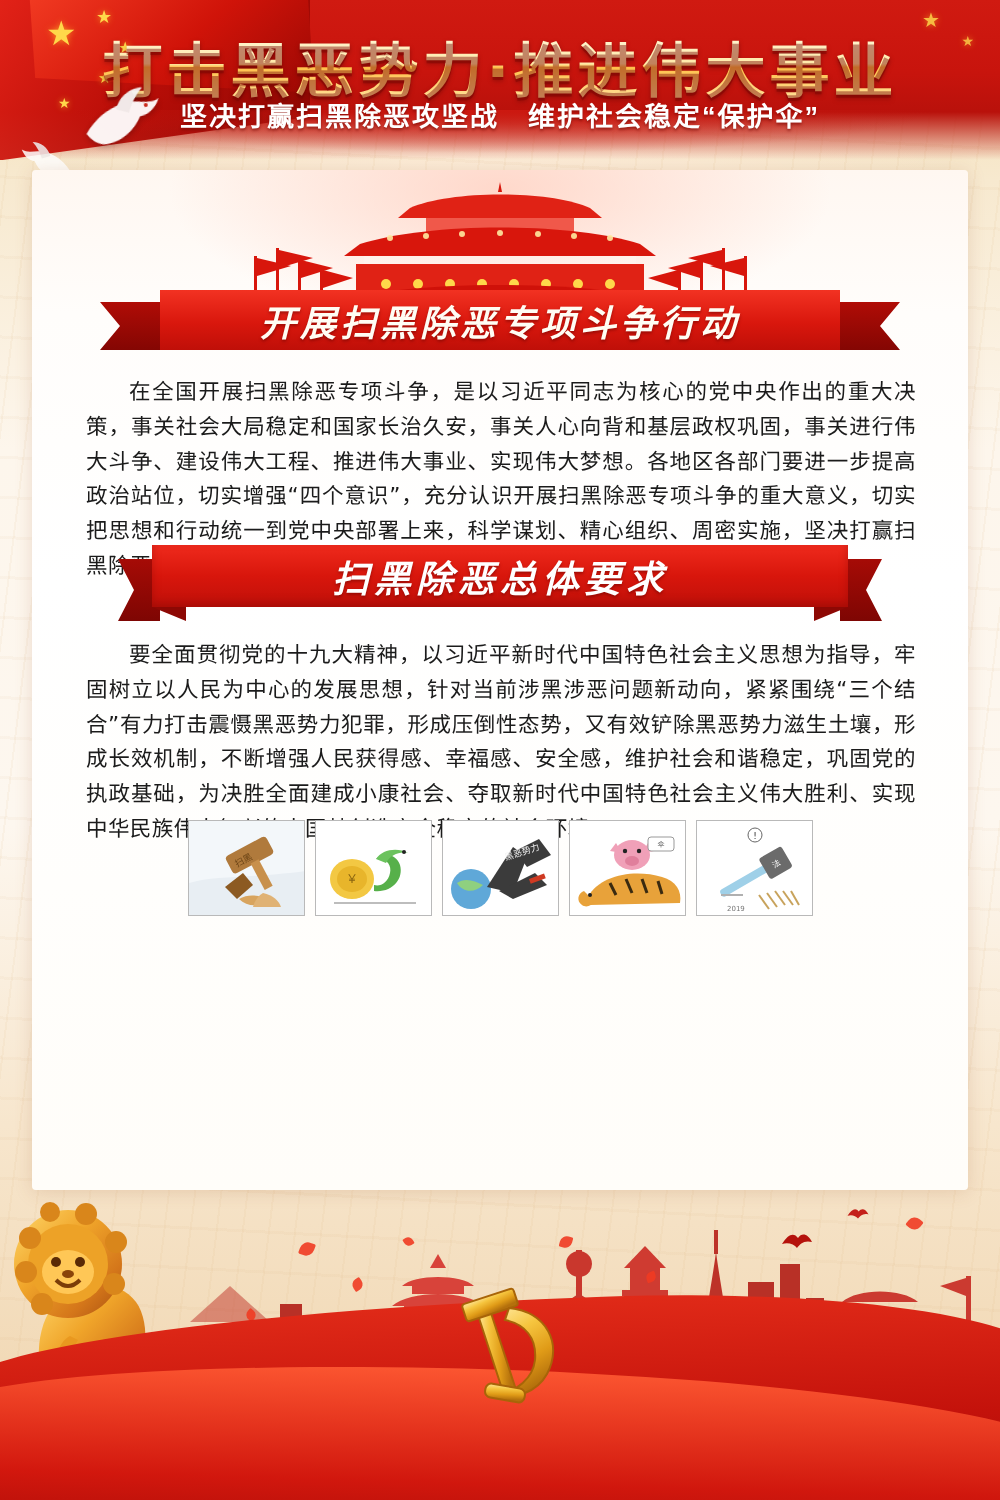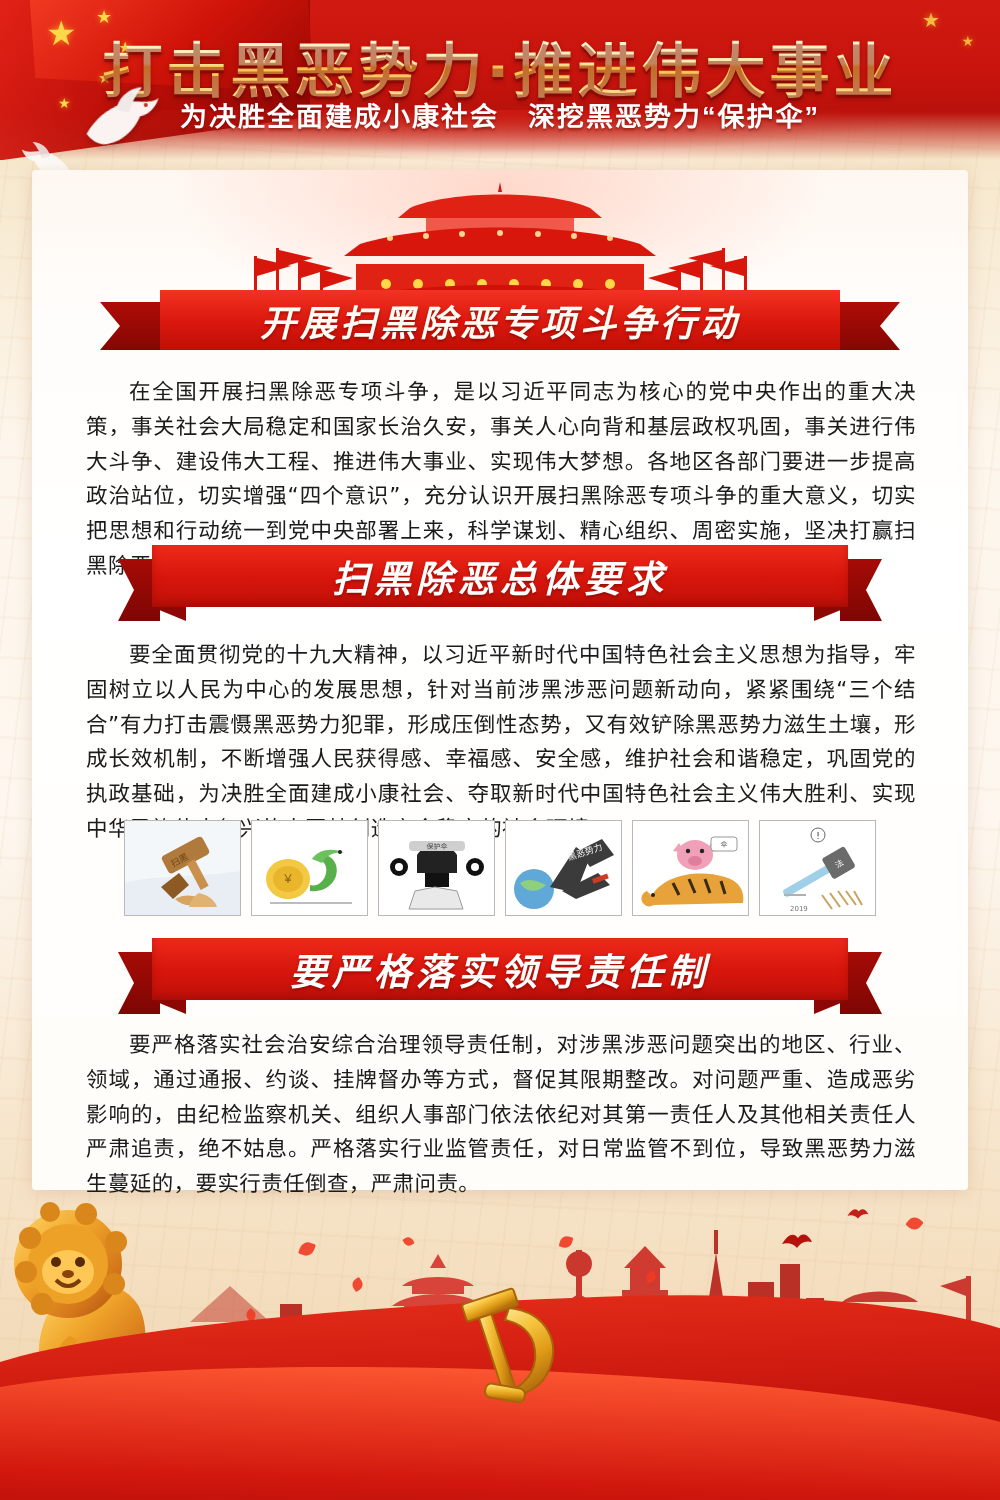--- a/index.html
+++ b/index.html
@@ -284,21 +284,21 @@
     <div class="star s1">★</div>
     <div class="star s2">★</div>
     <div class="star s3">★</div>
     <div class="star s4">★</div>
     <div class="star s5">★</div>
     <div class="star s6">★</div>
     <div class="star s7">★</div>
   </div>
 
   <div class="main-title">打击黑恶势力·推进伟大事业</div>
-  <div class="sub-title">为决胜全面建成小康社会　深挖黑恶势力“保护伞”</div>
+  <div class="sub-title">坚决打赢扫黑除恶攻坚战　维护社会稳定“保护伞”</div>
 
   <svg class="dove d1" width="90" height="64" viewBox="0 0 90 64">
     <path d="M6 40 C22 22 42 16 58 18 C66 19 74 24 84 20 C78 30 70 34 62 34 C54 46 38 56 22 54 C16 53 10 48 6 40 Z" fill="#ffffff"></path>
     <path d="M40 22 C46 10 58 4 70 6 C62 12 56 20 52 28 Z" fill="#f4f4f4"></path>
     <circle cx="70" cy="24" r="2" fill="#cc2a1c"></circle>
   </svg>
   <svg class="dove d2" width="60" height="44" viewBox="0 0 90 64">
     <path d="M6 40 C22 22 42 16 58 18 C66 19 74 24 84 20 C78 30 70 34 62 34 C54 46 38 56 22 54 C16 53 10 48 6 40 Z" fill="#ffffff"></path>
     <path d="M40 22 C46 10 58 4 70 6 C62 12 56 20 52 28 Z" fill="#efefef"></path>
   </svg>
@@ -422,36 +422,20 @@
           <ellipse cx="36" cy="58" rx="22" ry="20" fill="#f3c843"></ellipse>
           <ellipse cx="36" cy="58" rx="15" ry="13" fill="#e8b52b"></ellipse>
           <path d="M58 70 C76 72 88 58 84 44 C81 34 68 30 60 38 C70 36 76 44 74 52 C72 62 64 66 58 64 Z" fill="#57b04a"></path>
           <path d="M60 38 C66 28 82 26 92 32 C84 30 74 34 70 42 Z" fill="#6bc25d"></path>
           <circle cx="88" cy="31" r="2" fill="#222"></circle>
           <path d="M18 82 h82" stroke="#bdbdbd" stroke-width="2"></path>
           <text x="36" y="62" font-size="12" fill="#8a6410" font-family="DejaVu Sans" text-anchor="middle">￥</text>
         </svg>
       </div>
 
-      <div class="cell">
-        <svg viewBox="0 0 117 96" width="117" height="96">
-          <rect width="117" height="96" fill="#ffffff"></rect>
-          <path d="M38 34 C44 22 72 22 78 34 L78 52 L38 52 Z" fill="#222"></path>
-          <rect x="46" y="52" width="24" height="14" fill="#111"></rect>
-          <rect x="30" y="20" width="56" height="10" rx="4" fill="#cfcfcf"></rect>
-          <text x="58" y="28" font-size="7" fill="#444" font-family="DejaVu Sans" text-anchor="middle">保护伞</text>
-          <g fill="#111">
-            <circle cx="20" cy="46" r="9"></circle>
-              <circle cx="96" cy="46" r="9"></circle>
-          </g>
-          <circle cx="20" cy="46" r="4" fill="#fff"></circle>
-            <circle cx="96" cy="46" r="4" fill="#fff"></circle>
-          <path d="M36 70 l20 -4 22 4 6 18 -54 0 Z" fill="#e9e9e9" stroke="#9a9a9a"></path>
-        </svg>
-      </div>
 
       <div class="cell">
         <svg viewBox="0 0 117 96" width="117" height="96">
           <rect width="117" height="96" fill="#ffffff"></rect>
           <circle cx="28" cy="68" r="20" fill="#5fa8d8"></circle>
           <path d="M14 62 c8 -6 18 -2 26 2 -8 8 -20 8 -26 -2 Z" fill="#8fd07f"></path>
           <g fill="#3b3b3b">
             <path d="M44 66 L70 26 L84 36 L70 72 Z"></path>
             <path d="M72 30 L96 18 L108 34 L84 46 Z"></path>
             <path d="M56 70 L92 52 L104 64 L70 78 Z"></path>
@@ -504,34 +488,21 @@
               <path d="M78 70 l10 14"></path>
             <path d="M86 70 l10 14"></path>
               <path d="M94 70 l8 14"></path>
           </g>
           <path d="M24 74 h22" stroke="#b0b0b0" stroke-width="2"></path>
           <text x="30" y="90" font-size="7" fill="#777" font-family="DejaVu Sans">2019</text>
         </svg>
       </div>
     </div>
 
-    <div style="position:absolute; top:768px; left:86px;">
-      <div class="ribbon">
-        <div class="tail-l"></div>
-        <div class="tail-r"></div>
-        <div class="body"></div>
-        <div class="fold-l"></div>
-        <div class="fold-r"></div>
-        <div class="label">要严格落实领导责任制</div>
-      </div>
-    </div>
-
-    <div style="position:absolute; top:858px; left:54px; width:830px;">
-      <p class="para">要严格落实社会治安综合治理领导责任制，对涉黑涉恶问题突出的地区、行业、领域，通过通报、约谈、挂牌督办等方式，督促其限期整改。对问题严重、造成恶劣影响的，由纪检监察机关、组织人事部门依法依纪对其第一责任人及其他相关责任人严肃追责，绝不姑息。严格落实行业监管责任，对日常监管不到位，导致黑恶势力滋生蔓延的，要实行责任倒查，严肃问责。</p>
-    </div>
+
   </div>
 
   <div class="bottom-scene">
 
     <svg class="skyline" viewBox="0 0 1000 210">
 
       <g fill="#c24234" opacity=".55">
         <path d="M190 150 l40 -36 40 36 z"></path>
       </g>
 

